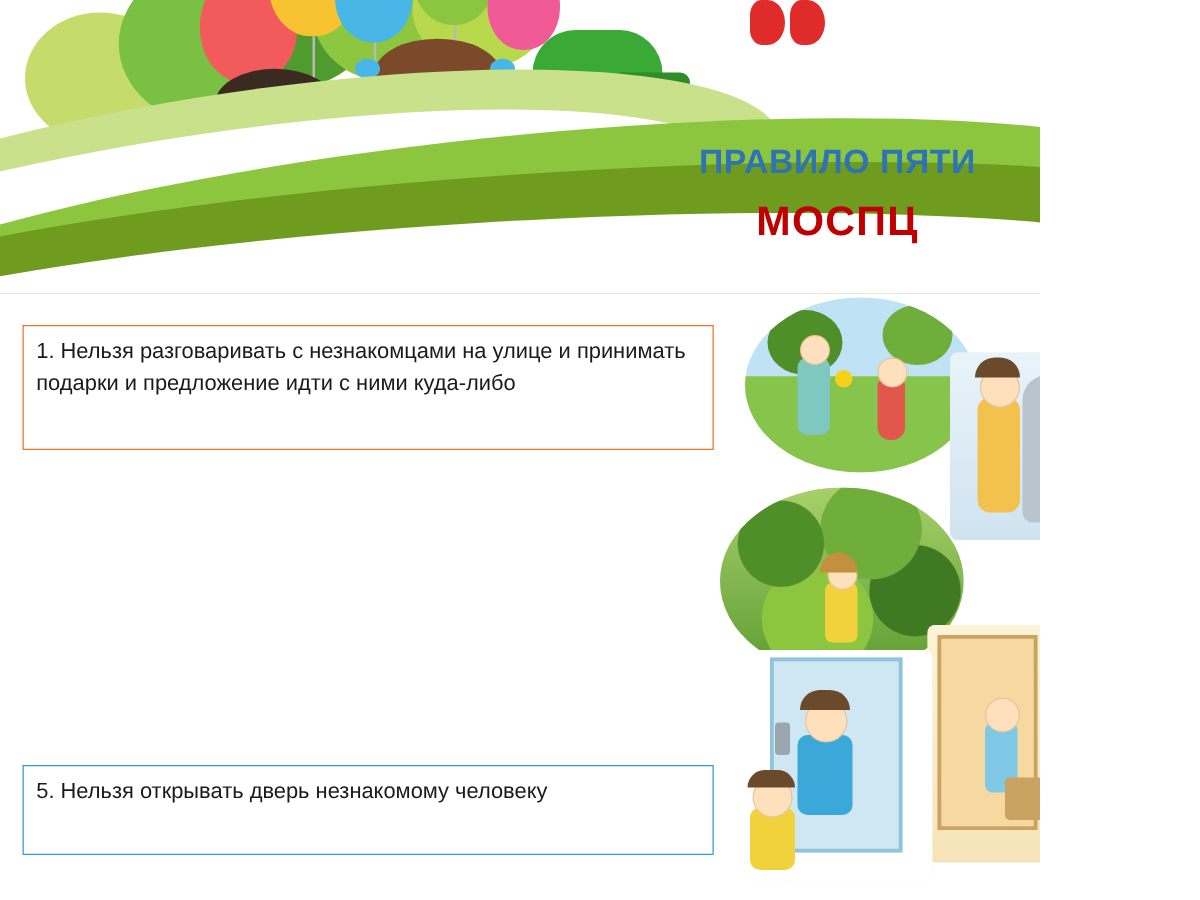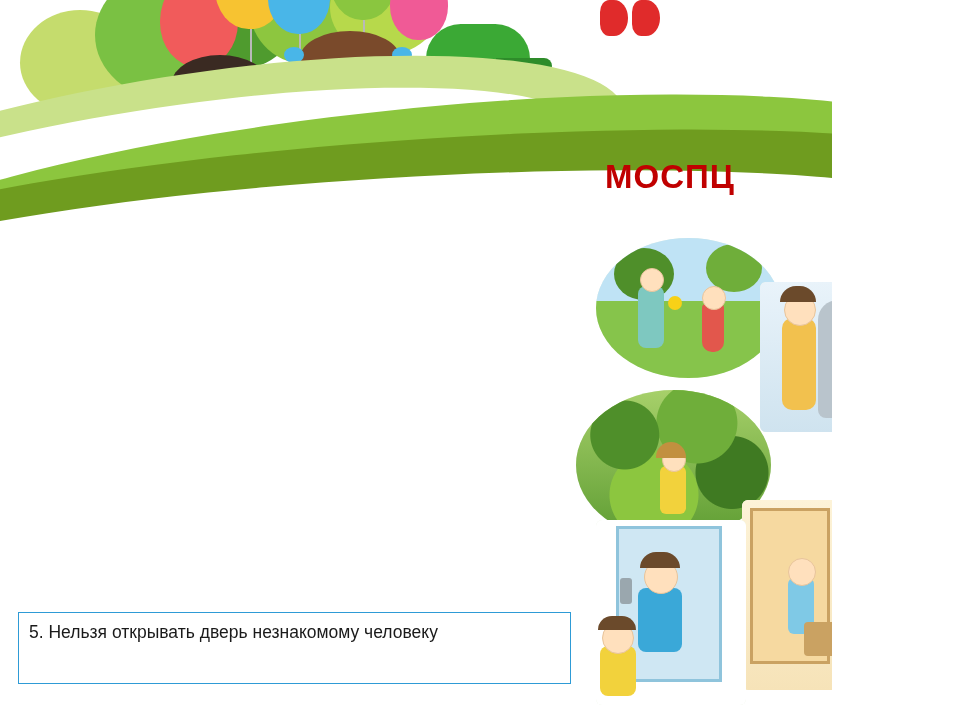--- a/index.html
+++ b/index.html
@@ -218,22 +218,24 @@
 
   <div class="logo">
     <div class="logo-ring"></div>
     <div class="logo-top">ГЛАВНОЕ УПРАВЛЕНИЕ ПО ОБРАЗОВАНИЮ МОГИЛЕВСКОГО ОБЛИСПОЛКОМА</div>
     <div class="logo-leaf"></div>
     <div class="logo-check"></div>
     <div class="logo-text">МОСПЦ</div>
     <div class="logo-bot">«Могилевский областной социально-педагогический центр»</div>
   </div>
 
+  <div class="title1" style="color: rgb(46, 116, 181);">ПРАВИЛО ПЯТИ</div>
   <div class="title2" style="color: rgb(192, 0, 0);">МОСПЦ</div>
 
+  <div class="rule r1" style="border-color: rgb(232, 120, 42);">1. Нельзя разговаривать с незнакомцами на улице и принимать подарки и предложение идти с ними  куда-либо</div>
   <div class="rule r5" style="border-color: rgb(46, 155, 214);">5. Нельзя открывать дверь незнакомому человеку</div>
 
   <div class="photo ph1">
     <div class="sky-b"></div>
     <div class="grass-b"></div>
     <div class="tree" style="left:18px;top:10px;width:60px;height:52px;background:#4f8f2a;"></div>
     <div class="tree" style="left:110px;top:6px;width:56px;height:48px;background:#6fae3a;"></div>
     <div class="figure" style="left:42px;top:48px;width:26px;height:62px;background:#7ec8c0;"></div>
     <div class="head-s" style="left:44px;top:30px;width:22px;height:22px;"></div>
     <div class="figure" style="left:106px;top:66px;width:22px;height:48px;background:#e2574c;border-radius:4px 4px 10px 10px;"></div>

